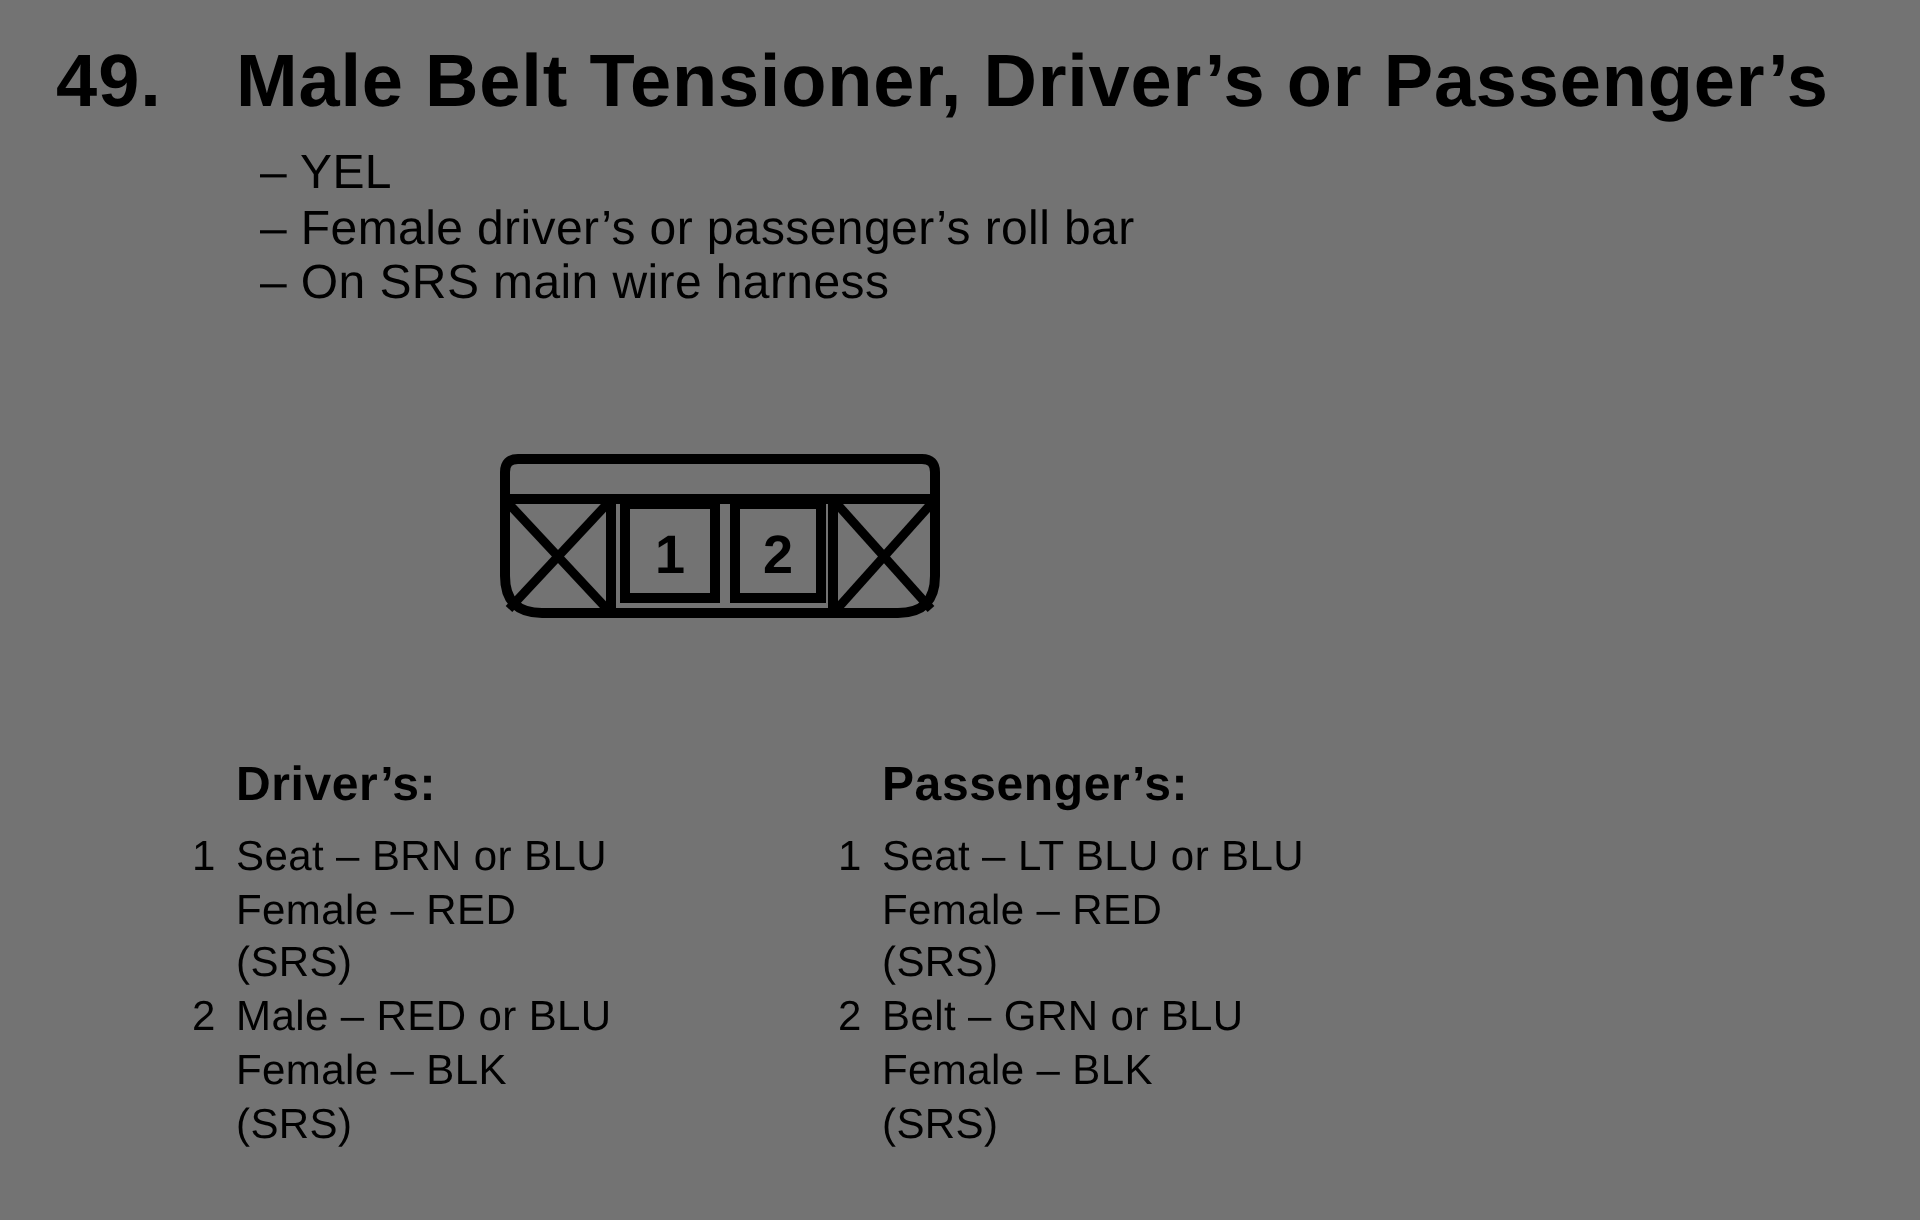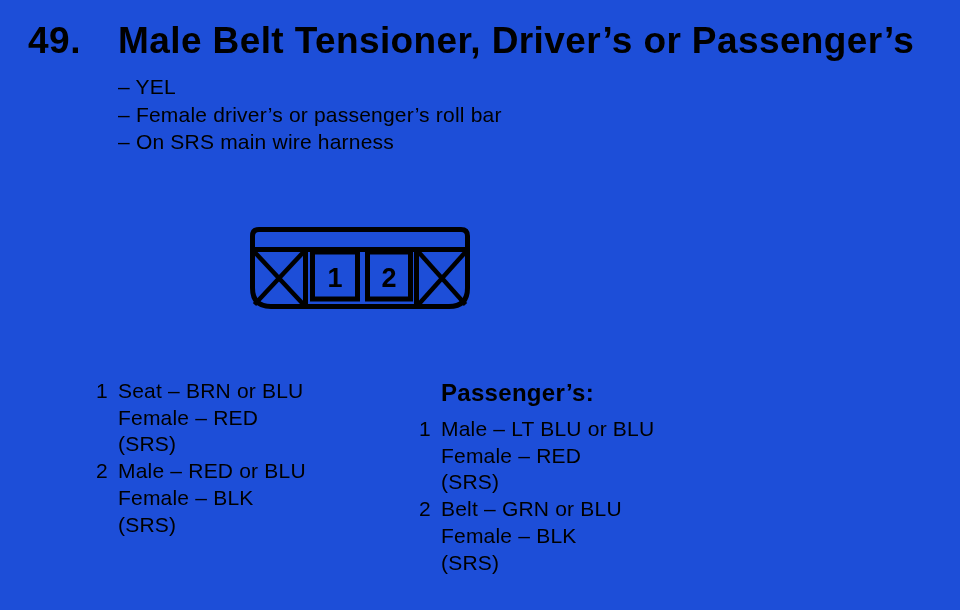--- a/index.html
+++ b/index.html
@@ -5,21 +5,21 @@
   * { margin: 0; padding: 0; box-sizing: border-box; }
   html, body { background: #ffffff; }
   body {
     width: 960px; height: 610px;
     font-family: "Liberation Sans", "DejaVu Sans", sans-serif;
     color: #000000;
   }
   .page {
     position: relative;
     width: 960px; height: 610px;
-    background: #1d4ed8;
+    background: #737373;
     overflow: hidden;
   }
 
   
   .heading-row {
     position: absolute;
     left: 28px; top: 21px;
     display: flex;
     white-space: nowrap;
   }
@@ -34,23 +34,23 @@
   .page-title {
     font-size: 37px;
     line-height: 40px;
     font-weight: 700;
     letter-spacing: 0.4px;
   }
 
   
   .bullets {
     position: absolute;
-    left: 118px; top: 73px;
+    left: 130px; top: 73px;
     list-style: none;
-    font-size: 21px;
+    font-size: 24px;
     line-height: 27.5px;
     letter-spacing: 0.2px;
     white-space: nowrap;
   }
 
   
   .connector {
     position: absolute;
     left: 250px; top: 227px;
   }
@@ -116,20 +116,21 @@
     <line x1="168.5" y1="25" x2="215.5" y2="77.5" stroke="#000000" stroke-width="4.5"></line>
     <line x1="215.5" y1="25" x2="168.5" y2="77.5" stroke="#000000" stroke-width="4.5"></line>
 
     <rect x="62.5" y="25" width="45" height="47" fill="none" stroke="#000000" stroke-width="5"></rect>
     <rect x="117.5" y="25" width="43" height="47" fill="none" stroke="#000000" stroke-width="5"></rect>
     <text x="85" y="59.5" text-anchor="middle" fill="#000000">1</text>
     <text x="139" y="59.5" text-anchor="middle" fill="#000000">2</text>
   </svg>
 
   <section class="column col-driver">
+    <h2 class="col-heading">Driver’s:</h2>
 
     <div class="entry">
       <span class="pin-no">1</span>
       <div class="entry-lines">
         <div>Seat – BRN or BLU</div>
         <div>Female – RED</div>
         <div>(SRS)</div>
       </div>
     </div>
 
@@ -142,21 +143,21 @@
       </div>
     </div>
   </section>
 
   <section class="column col-passenger">
     <h2 class="col-heading">Passenger’s:</h2>
 
     <div class="entry">
       <span class="pin-no">1</span>
       <div class="entry-lines">
-        <div>Male – LT BLU or BLU</div>
+        <div>Seat – LT BLU or BLU</div>
         <div>Female – RED</div>
         <div>(SRS)</div>
       </div>
     </div>
 
     <div class="entry">
       <span class="pin-no">2</span>
       <div class="entry-lines">
         <div>Belt – GRN or BLU</div>
         <div>Female – BLK</div>

